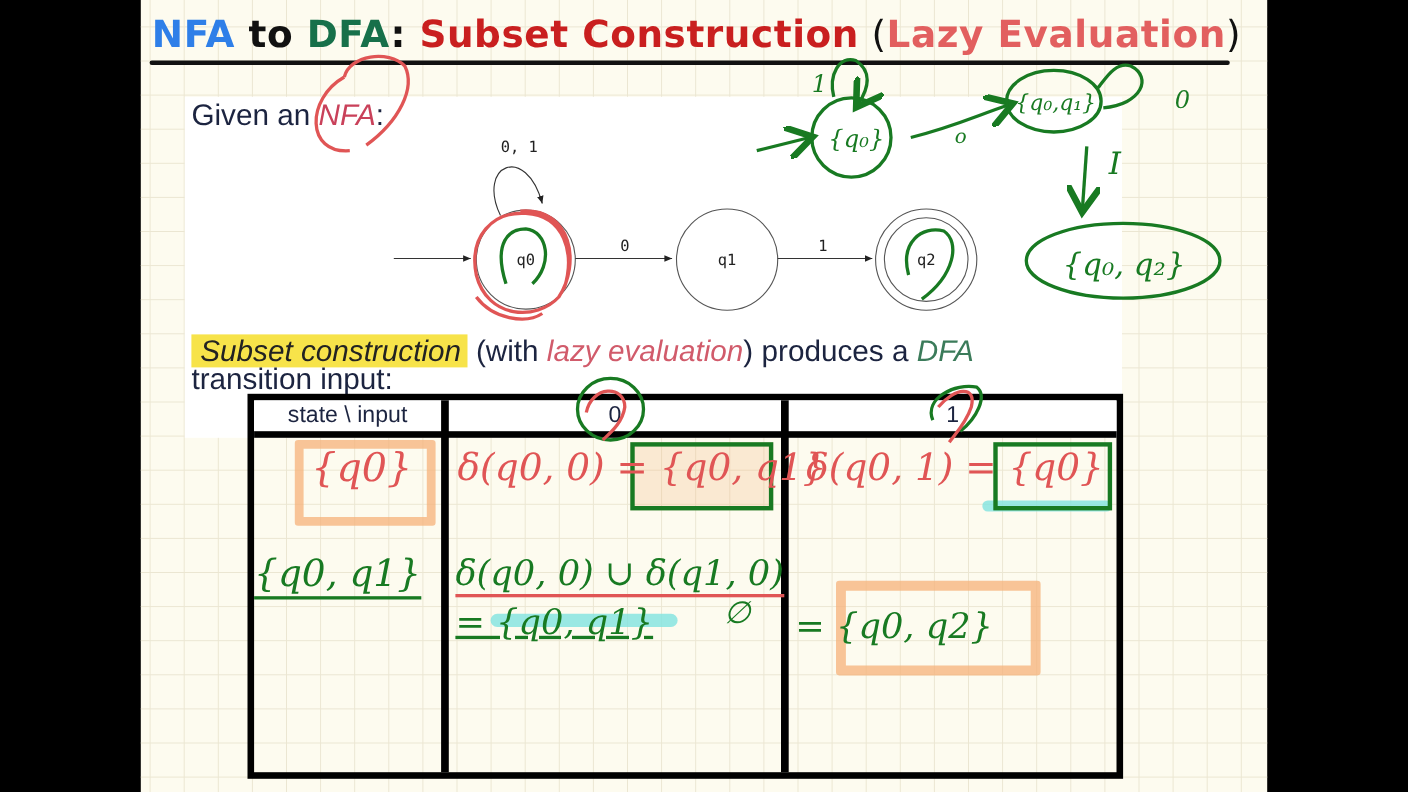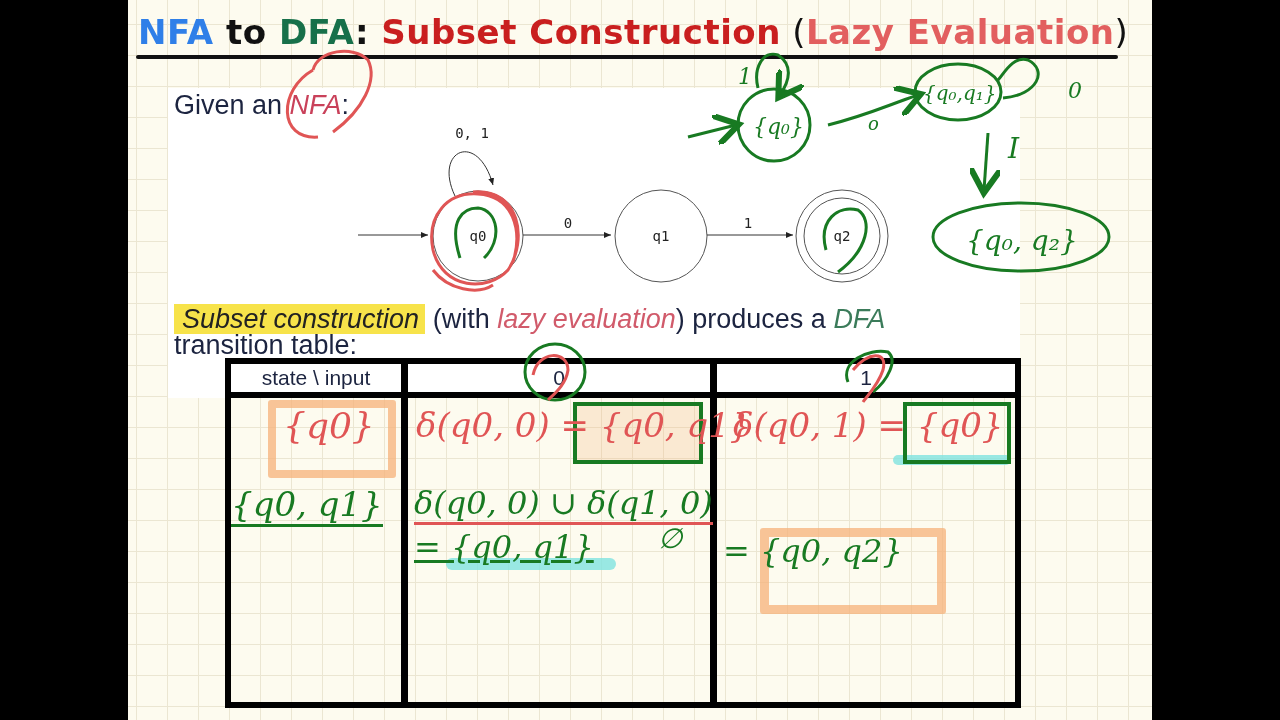--- a/index.html
+++ b/index.html
@@ -36,21 +36,21 @@
   .desc .dfa { color:#3b7b5a; font-style:italic; }
   .desc2 { position:absolute; left:46px; top:330px; font-size:27px; color:#1c2440; }
 
   .table { position:absolute; left:97px; top:358px; width:796px; height:350px; border:6px solid #000; border-top-width:6px; box-sizing:border-box; }
   .vline { position:absolute; top:0; bottom:0; width:7px; background:#000; }
   .hline { position:absolute; left:0; right:0; height:6px; background:#000; }
   .hdr { position:absolute; top:0; height:28px; background:#fff; font-size:21px; color:#1c2440; display:flex; align-items:center; justify-content:center; }
 
   .hand { position:absolute; font-family:"DejaVu Serif", serif; font-style:italic; white-space:nowrap; }
   .red { color:#e05555; }
-  .green { color:#187a22; }
+  .green { color:#187a22;margin-top:18px; }
 </style>
 </head>
 <body>
 
 <div class="page">
 
   <div class="title">
     <span class="t-nfa">NFA</span><span class="t-to"> to </span><span class="t-dfa">DFA</span><span class="t-to">: </span><span class="t-sub">Subset Construction</span><span class="t-paren"> (</span><span class="t-lazy">Lazy Evaluation</span><span class="t-paren">)</span>
   </div>
   <div class="title-rule"></div>
@@ -122,21 +122,21 @@
       <text x="610" y="84" font-size="22">1</text>
       <text x="740" y="130" font-size="18">o</text>
       <text x="940" y="98" font-size="22">0</text>
       <text x="880" y="158" font-size="28">I</text>
     </g>
   </svg>
 
   <div class="desc">
     <span class="hl">Subset construction</span><span> (with </span><span class="lazy">lazy evaluation</span><span>) produces a </span><span class="dfa">DFA</span>
   </div>
-  <div class="desc2">transition table:</div>
+  <div class="desc2">transition input:</div>
 
   <div class="table">
     <div class="hdr" style="left:0; width:170px;">state \ input</div>
     <div class="hdr" style="left:177px; width:302px;">0</div>
     <div class="hdr" style="left:486px; width:298px;">1</div>
     <div class="hline" style="top:28px;"></div>
     <div class="vline" style="left:170px;"></div>
     <div class="vline" style="left:479px;"></div>
   </div>
 

